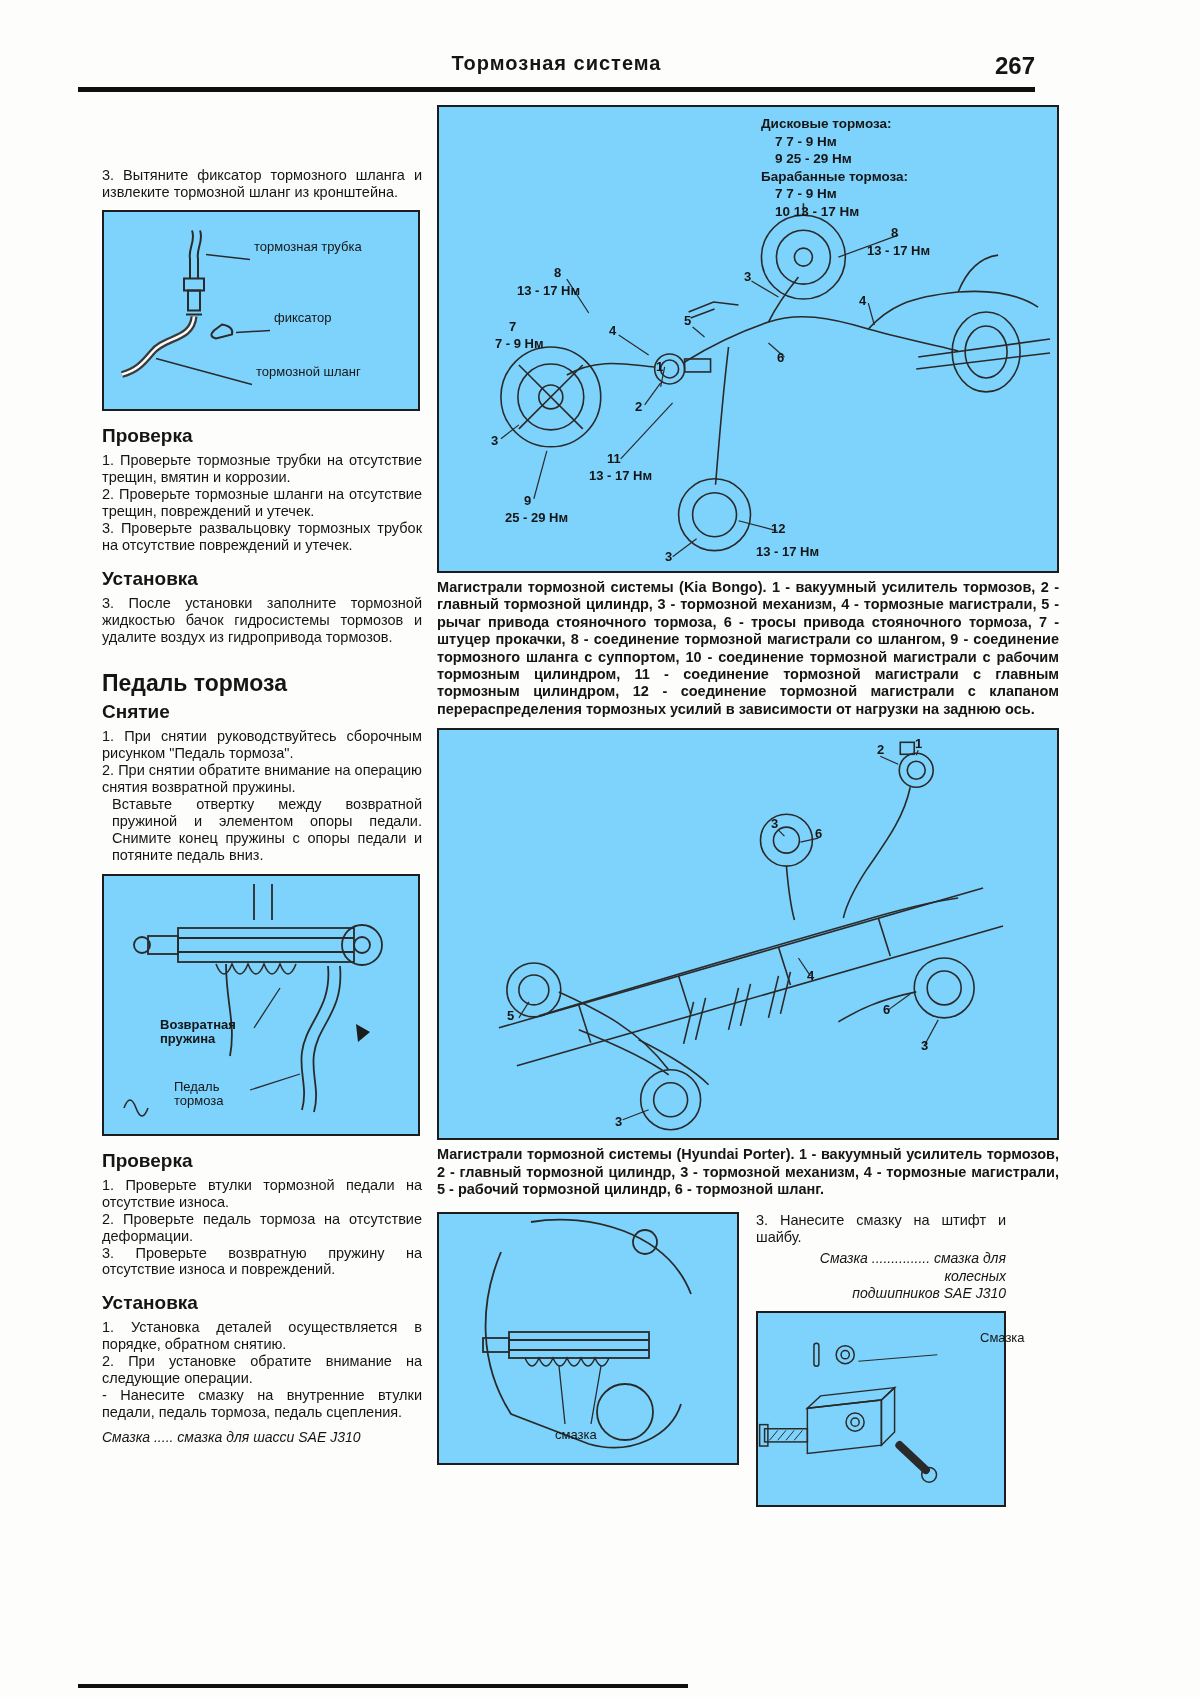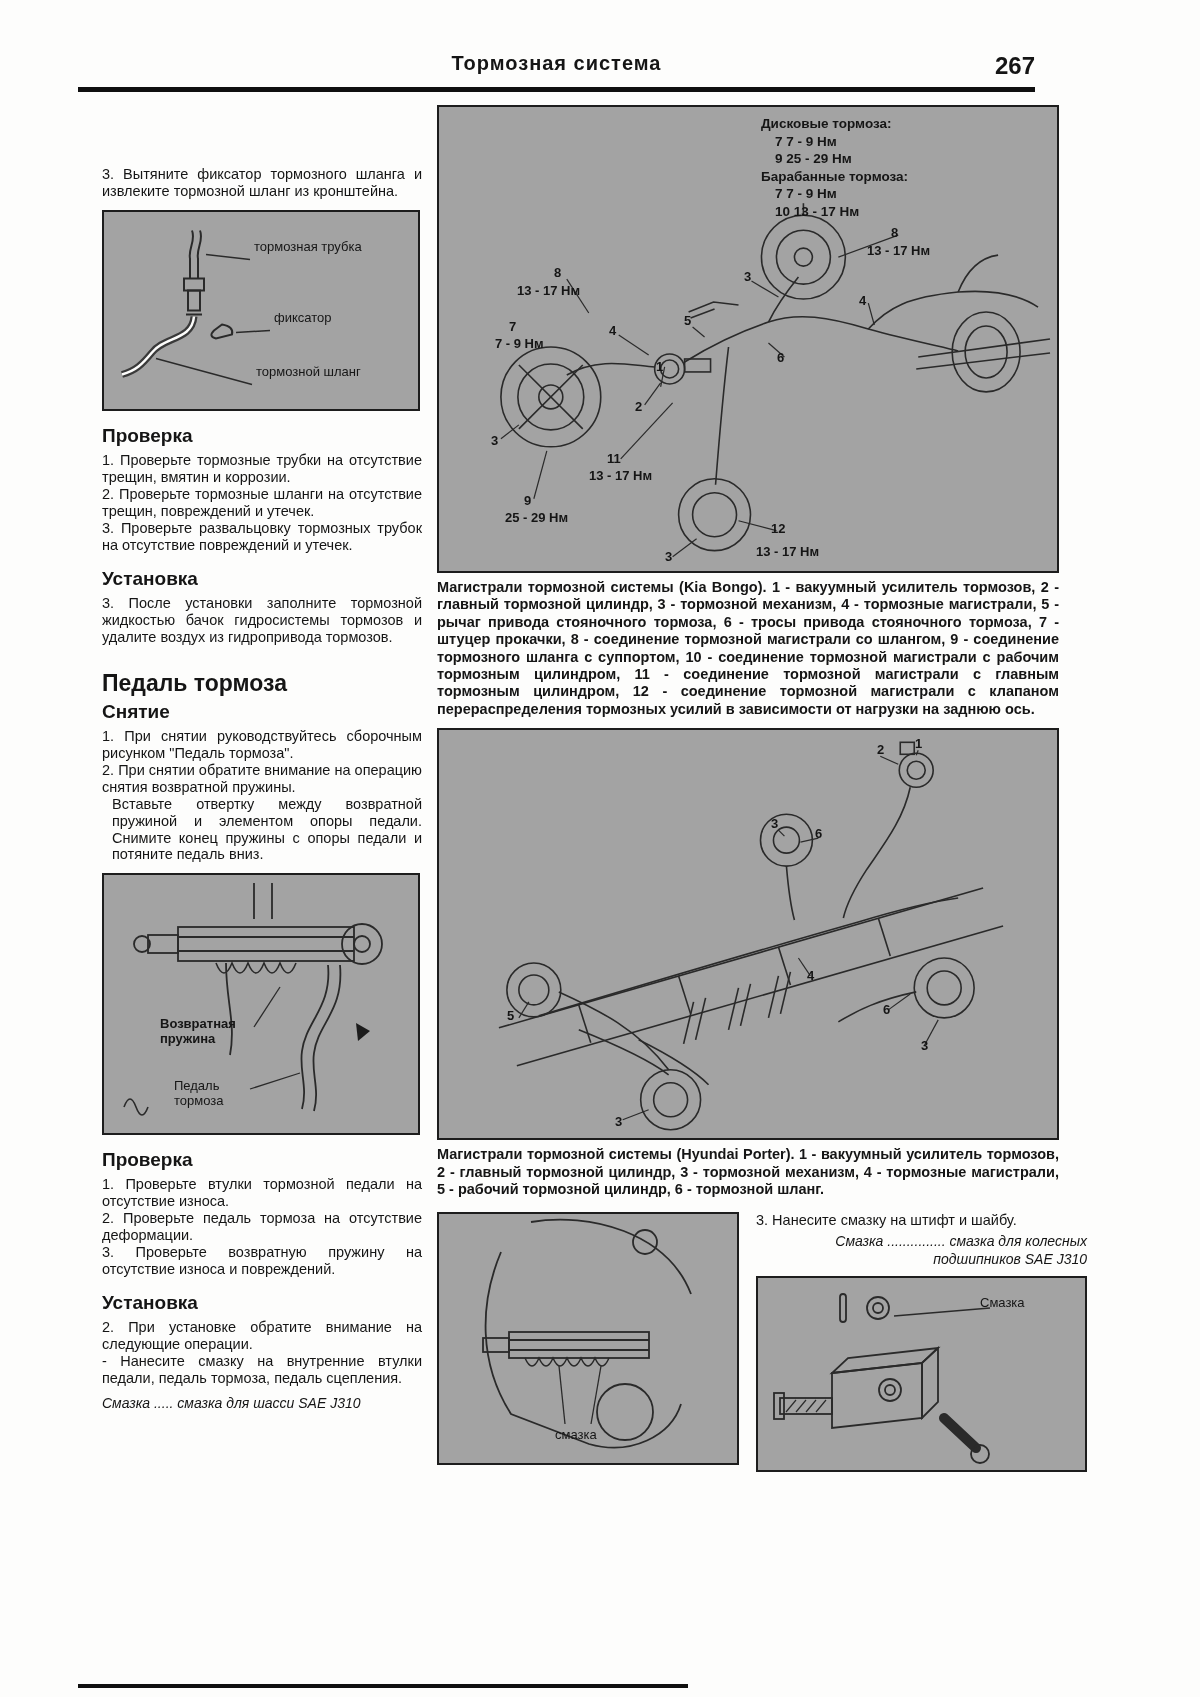--- a/index.html
+++ b/index.html
@@ -14,35 +14,35 @@
   .header-title { display:block; text-align:center; font-size:20px; font-weight:bold; letter-spacing:1px; }
   .page-number { position:absolute; right:0; top:0; font-size:24px; font-weight:bold; }
   .header-rule { height:5px; background:#101010; margin-top:3px; }
   .cols { display:flex; gap:15px; margin-top:13px; align-items:center;margin-left:24px; }
   .col-left { width:320px; flex:none; }
   .col-right { width:622px; flex:none; }
   p.body { font-size:14.5px; line-height:1.17; text-align:justify; }
   p.body.indent { padding-left:10px; }
   h3.sec { font-size:19px; font-weight:bold; margin:14px 0 5px; }
   h2.chapter { font-size:23px; font-weight:bold; margin:24px 0 4px; }
-  .figure { border:2px solid #1d1d1d; position:relative; background:#a3a3a3; }
+  .figure { border:2px solid #1d1d1d; position:relative; background:#7dd3fc; }
   .fig-hose { width:318px; height:201px; margin-top:10px; }
   .fig-pedal { width:318px; height:262px; margin-top:10px; }
   .fig-kia { width:622px; height:468px; }
   .fig-porter { width:622px; height:412px; margin-top:10px; }
   .fig-grease-pedal { width:302px; height:253px; flex:none; }
   .fig-grease-pin { width:100%; height:196px; margin-top:8px; }
   .fig-label { position:absolute; font-size:13px; line-height:1.1; color:#161616; }
   .caption { font-size:14.5px; font-weight:bold; text-align:justify; line-height:1.2; margin-top:6px; }
   .callout { position:absolute; font-size:13px; font-weight:bold; white-space:nowrap; }
   .torque-block { position:absolute; left:322px; top:8px; font-size:13.5px; font-weight:bold; line-height:1.3; }
   .torque-block .val { padding-left:14px; }
   .grease-note { font-style:italic; font-size:14px; margin-top:8px; }
   .bottom-row { display:flex; gap:17px; margin-top:14px; align-items:flex-start; }
-  .bottom-right { width:331px; flex:none; }
+  .bottom-right { width:250px; flex:none; }
   .bottom-right .grease-note { text-align:right; line-height:1.25; margin-top:4px; }
   .bottom-rule { position:absolute; left:78px; top:1684px; width:610px; height:4px; background:#101010; }
   svg { display:block; width:100%; height:100%; }
 </style>
 </head>
 <body>
 
 <div class="page">
   <div class="inner">
 
@@ -117,20 +117,21 @@
           <span class="fig-label" style="left:56px; top:142px; width:92px;font-weight:bold;">Возвратная пружина</span>
           <span class="fig-label" style="left:70px; top:204px; width:70px;">Педаль тормоза</span>
         </div>
 
         <h3 class="sec">Проверка</h3>
         <p class="body">1. Проверьте втулки тормозной педали на отсутствие износа.</p>
         <p class="body">2. Проверьте педаль тормоза на отсутствие деформации.</p>
         <p class="body">3. Проверьте возвратную пружину на отсутствие износа и повреждений.</p>
 
         <h3 class="sec">Установка</h3>
+        <p class="body">1. Установка деталей осуществляется в порядке, обратном снятию.</p>
         <p class="body">2. При установке обратите внимание на следующие операции.</p>
         <p class="body">- Нанесите смазку на внутренние втулки педали, педаль тормоза, педаль сцепления.</p>
         <p class="grease-note">Смазка ..... смазка для шасси SAE J310</p>
       </div>
 
       <div class="col-right">
 
         <div class="figure fig-kia">
           <svg viewBox="0 0 619 464">
             <g stroke="#2a2a2a" fill="none" stroke-width="1.6">

